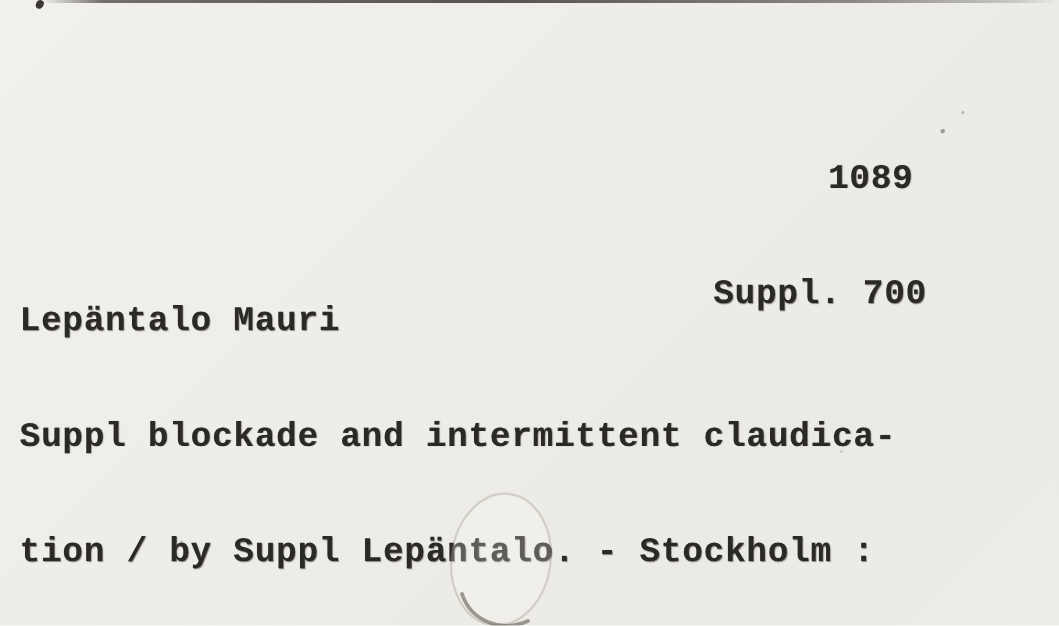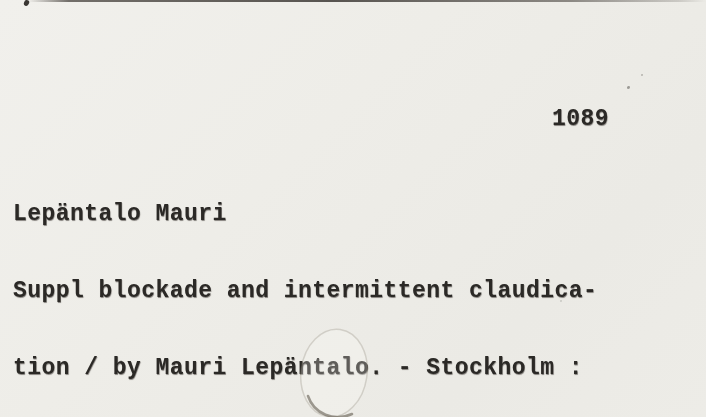--- a/index.html
+++ b/index.html
@@ -84,26 +84,27 @@
 
 <div class="top-edge-line"></div>
 <div class="speck speck-a"></div>
 <div class="speck speck-b"></div>
 <div class="speck speck-c"></div>
 <div class="speck speck-d"></div>
 <div class="speck speck-e"></div>
 
 <div class="header-block typewriter">
   <div class="call-num">1089</div>
+  <div>Suppl. 700</div>
 </div>
 
 <div class="body-block typewriter">
   <div>Lepäntalo Mauri</div>
   <div>Suppl blockade and intermittent claudica-</div>
-  <div>tion / by Mauri Lepäntalo. - Stockholm :</div>
+  <div>tion / by Suppl Lepäntalo. - Stockholm :</div>
   
   
   
   
 </div>
 
 <svg class="smudge" viewBox="0 0 84 95" xmlns="http://www.w3.org/2000/svg">
 
   <ellipse cx="40" cy="47" rx="33" ry="44" fill="rgba(250,250,248,0.25)" stroke="rgba(135,128,116,0.28)" stroke-width="1.5" transform="rotate(8 40 47)"></ellipse>
 

